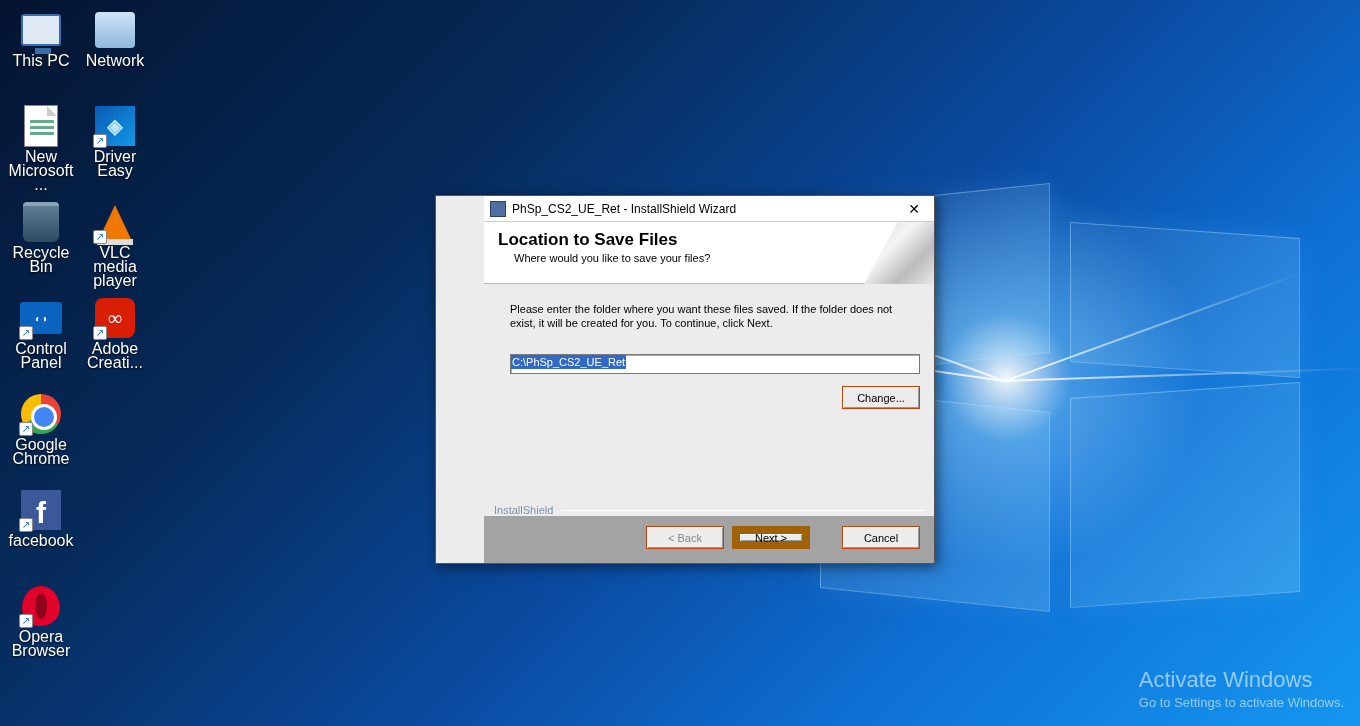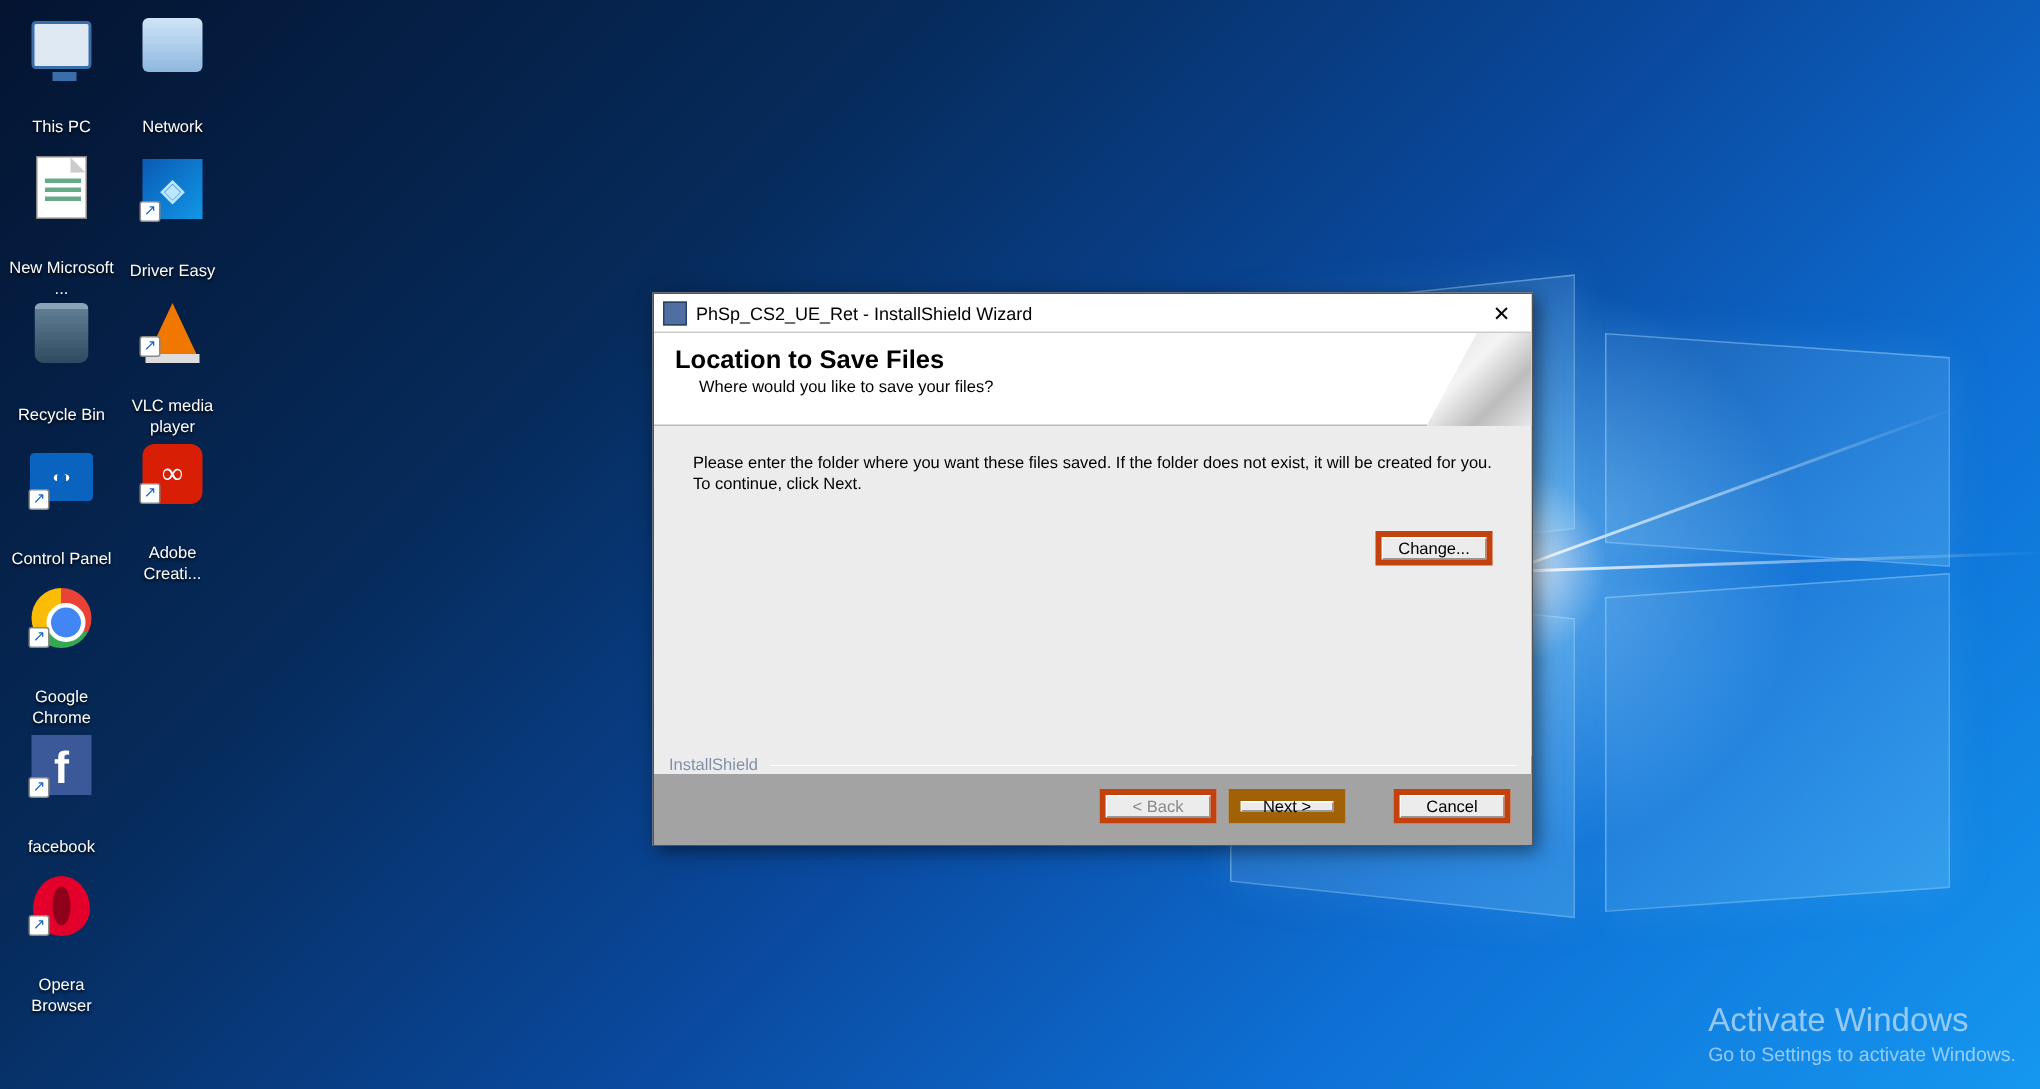--- a/index.html
+++ b/index.html
@@ -18,21 +18,21 @@
   .paneA{left:820px;top:195px;width:230px;height:170px;transform:skewY(-6deg);}
   .paneB{left:1070px;top:230px;width:230px;height:140px;transform:skewY(4deg);}
   .paneC{left:820px;top:400px;width:230px;height:200px;transform:skewY(6deg);}
   .paneD{left:1070px;top:390px;width:230px;height:210px;transform:skewY(-4deg);}
   .ray{position:absolute;background:linear-gradient(90deg,rgba(255,255,255,0.9),rgba(255,255,255,0));height:2px;transform-origin:left center;}
 
   
   .icons { position:absolute; left:4px; top:4px; display:grid; grid-template-columns:74px 74px; grid-auto-rows:96px; column-gap:0; row-gap:0; }
   .dicon { width:74px; display:flex; flex-direction:column; align-items:center; justify-content:flex-start; cursor:pointer; padding-top:4px; text-align:center; }
   .dicon .img { width:44px; height:44px; display:flex; align-items:center; justify-content:center; margin-bottom:2px; position:relative; }
-  .dicon .lbl { font-size:11px; line-height:14px; color:#fff; text-shadow:0 1px 2px rgba(0,0,0,0.9); max-width:70px; word-wrap:break-word;margin-top:24px; }
+  .dicon .lbl { font-size:16px; line-height:14px; color:#fff; text-shadow:0 1px 2px rgba(0,0,0,0.9); max-width:70px; word-wrap:break-word; }
   .shortcut-arrow{position:absolute;left:0;bottom:0;width:14px;height:14px;background:#fff;border:1px solid #888;border-radius:2px;font-size:10px;line-height:12px;color:#1464c8;text-align:center;}
 
   
   .ic-thispc{width:40px;height:32px;background:#dfe9f4;border:2px solid #3a6ea8;border-radius:3px;position:relative;}
   .ic-thispc:after{content:"";position:absolute;left:12px;top:32px;width:16px;height:6px;background:#3a6ea8;}
   .ic-doc{width:34px;height:42px;background:#fff;border:1px solid #888;position:relative;}
   .ic-doc:before{content:"";position:absolute;right:0;top:0;border-left:10px solid #ccc;border-top:10px solid transparent;}
   .ic-doc:after{content:"";position:absolute;left:5px;top:14px;width:24px;height:3px;background:#6a8;box-shadow:0 6px 0 #6a8,0 12px 0 #6a8;}
   .ic-net{width:40px;height:36px;background:linear-gradient(#cfe4f7,#8fb7de);border-radius:4px;}
   .ic-cube{width:40px;height:40px;background:linear-gradient(135deg,#0a5ab4,#1297e6);display:flex;align-items:center;justify-content:center;color:#bfe6ff;font-size:20px;font-weight:bold;}
@@ -47,38 +47,38 @@
   .ic-op{width:38px;height:40px;background:#e3002b;border-radius:50%/55% 55% 45% 45%;position:relative;}
   .ic-op:after{content:"";position:absolute;left:12px;top:8px;width:14px;height:24px;background:#fff;border-radius:50%;opacity:0;}
   .ic-op:before{content:"";position:absolute;left:13px;top:7px;width:12px;height:26px;border-radius:50%;background:#8f001a;}
 
   
   .watermark{position:absolute;right:16px;bottom:16px;text-align:left;color:rgba(255,255,255,0.55);}
   .watermark .t{font-size:22px;}
   .watermark .s{font-size:13px;margin-top:2px;}
 
   
-  .dialog{position:absolute;left:435px;top:195px;width:587px;background:#ececec;border:1px solid #555;box-shadow:3px 3px 12px rgba(0,0,0,0.5);font-size:11px;color:#000;}
+  .dialog{position:absolute;left:435px;top:195px;width:500px;background:#ececec;border:1px solid #555;box-shadow:3px 3px 12px rgba(0,0,0,0.5);font-size:11px;color:#000;padding-left:48px;}
   .titlebar{height:26px;background:#fff;display:flex;align-items:center;border-bottom:1px solid #ccc;}
   .titlebar .appicon{width:16px;height:16px;margin:0 6px;background:#4f6fa3;border:1px solid #274168;}
   .titlebar .ttl{flex:1;font-size:12px;}
   .titlebar .x{width:40px;height:26px;display:flex;align-items:center;justify-content:center;font-size:14px;cursor:pointer;}
 
   .header{height:62px;background:#fff;border-bottom:1px solid #bbb;position:relative;padding:8px 14px;}
   .header .h1{font-weight:bold;font-size:17px;}
   .header .h2{font-size:11px;margin:2px 0 0 16px;}
   .header .curl{position:absolute;right:0;top:0;width:70px;height:62px;background:linear-gradient(135deg,#ddd 0%,#f4f4f4 40%,#bcbcbc 70%,#e8e8e8 100%);clip-path:polygon(100% 0,100% 100%,0 100%,48% 0);}
 
   .body{padding:18px 26px 6px 26px;background:#ececec;min-height:220px;}
   .body .msg{font-size:11px;line-height:14px;margin-bottom:24px;}
   .body .fld-lbl{font-size:11px;margin-bottom:3px;}
   .folder-input{width:410px;height:20px;background:#fff;border:1px solid #7a7a7a;box-shadow:inset 1px 1px 0 #aaa;font-size:11px;padding:0;overflow:hidden;}
   .folder-input .sel{display:inline-block;background:#3169c6;color:#fff;padding:1px 1px;font-size:11px;}
   .change-row{margin-top:12px;display:flex;justify-content:flex-end;width:410px;margin-left:auto;margin-right:0;}
-  .btn{min-width:78px;height:23px;background:#ececec;border:4px solid #c2410c;box-shadow:1px 1px 0 #fff inset,-1px -1px 0 #999 inset;font-size:11px;cursor:pointer;display:inline-flex;align-items:center;justify-content:center;}
+  .btn{min-width:78px;height:23px;background:#ececec;border:1px solid #c2410c;box-shadow:1px 1px 0 #fff inset,-1px -1px 0 #999 inset;font-size:11px;cursor:pointer;display:inline-flex;align-items:center;justify-content:center;}
   .btn.disabled{color:#888;cursor:default;}
   .btn.default{border:8px solid #a16207;}
 
   .brand-row{display:flex;align-items:center;padding:0 10px;}
   .brand-row .brand{color:#7f90a8;font-size:11px;margin-right:8px;}
   .brand-row .line{flex:1;height:1px;background:#bbb;border-top:1px solid #fff;}
 
   .footer{padding:10px 14px 14px 14px;display:flex;justify-content:flex-end;gap:8px;background:#a3a3a3;}
   .footer .gap{width:16px;}
 </style>
@@ -192,20 +192,23 @@
     </div>
 
     <div class="header">
       <div class="h1">Location to Save Files</div>
       <div class="h2">Where would you like to save your files?</div>
       <div class="curl"></div>
     </div>
 
     <div class="body">
       <div class="msg">Please enter the folder where you want these files saved.  If the folder does not exist, it will be created for you.   To continue, click Next.</div>
+      <div class="folder-input">
+        <span class="sel">C:\PhSp_CS2_UE_Ret</span>
+      </div>
       <div class="change-row">
         <div class="btn">
           <span>Change...</span>
         </div>
       </div>
     </div>
 
     <div class="brand-row">
       <span class="brand">InstallShield</span>
       <span class="line"></span>

